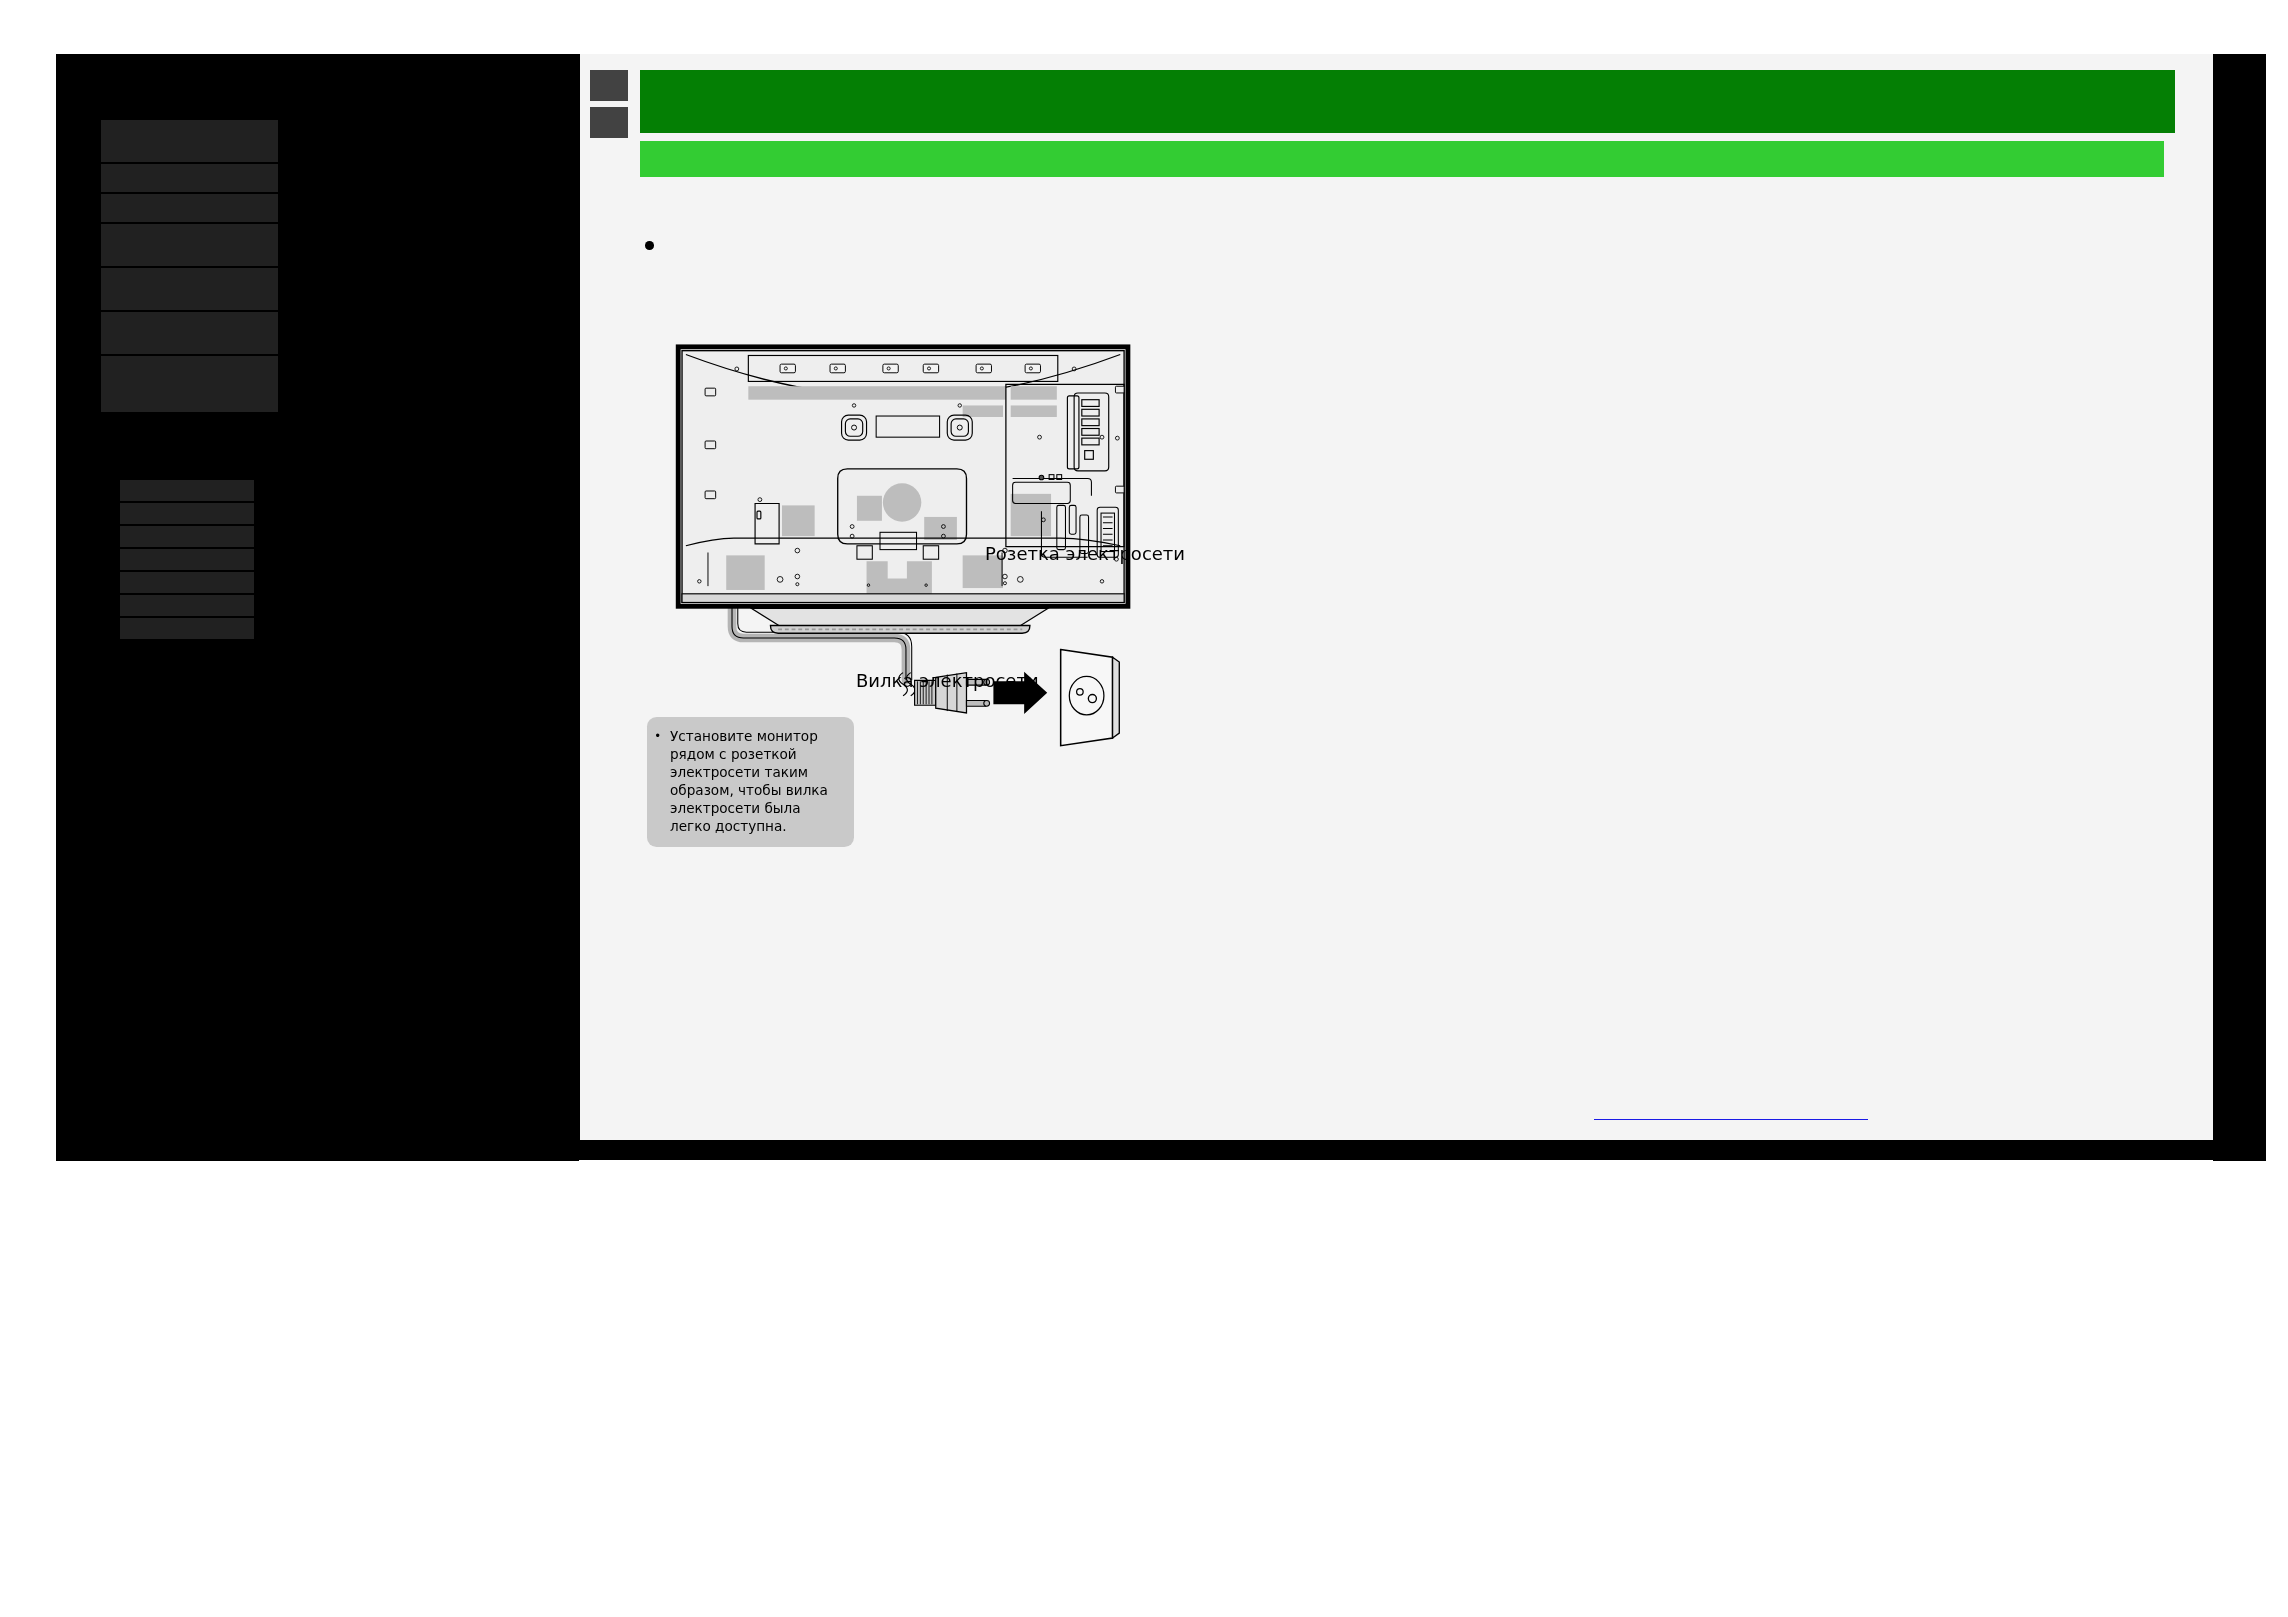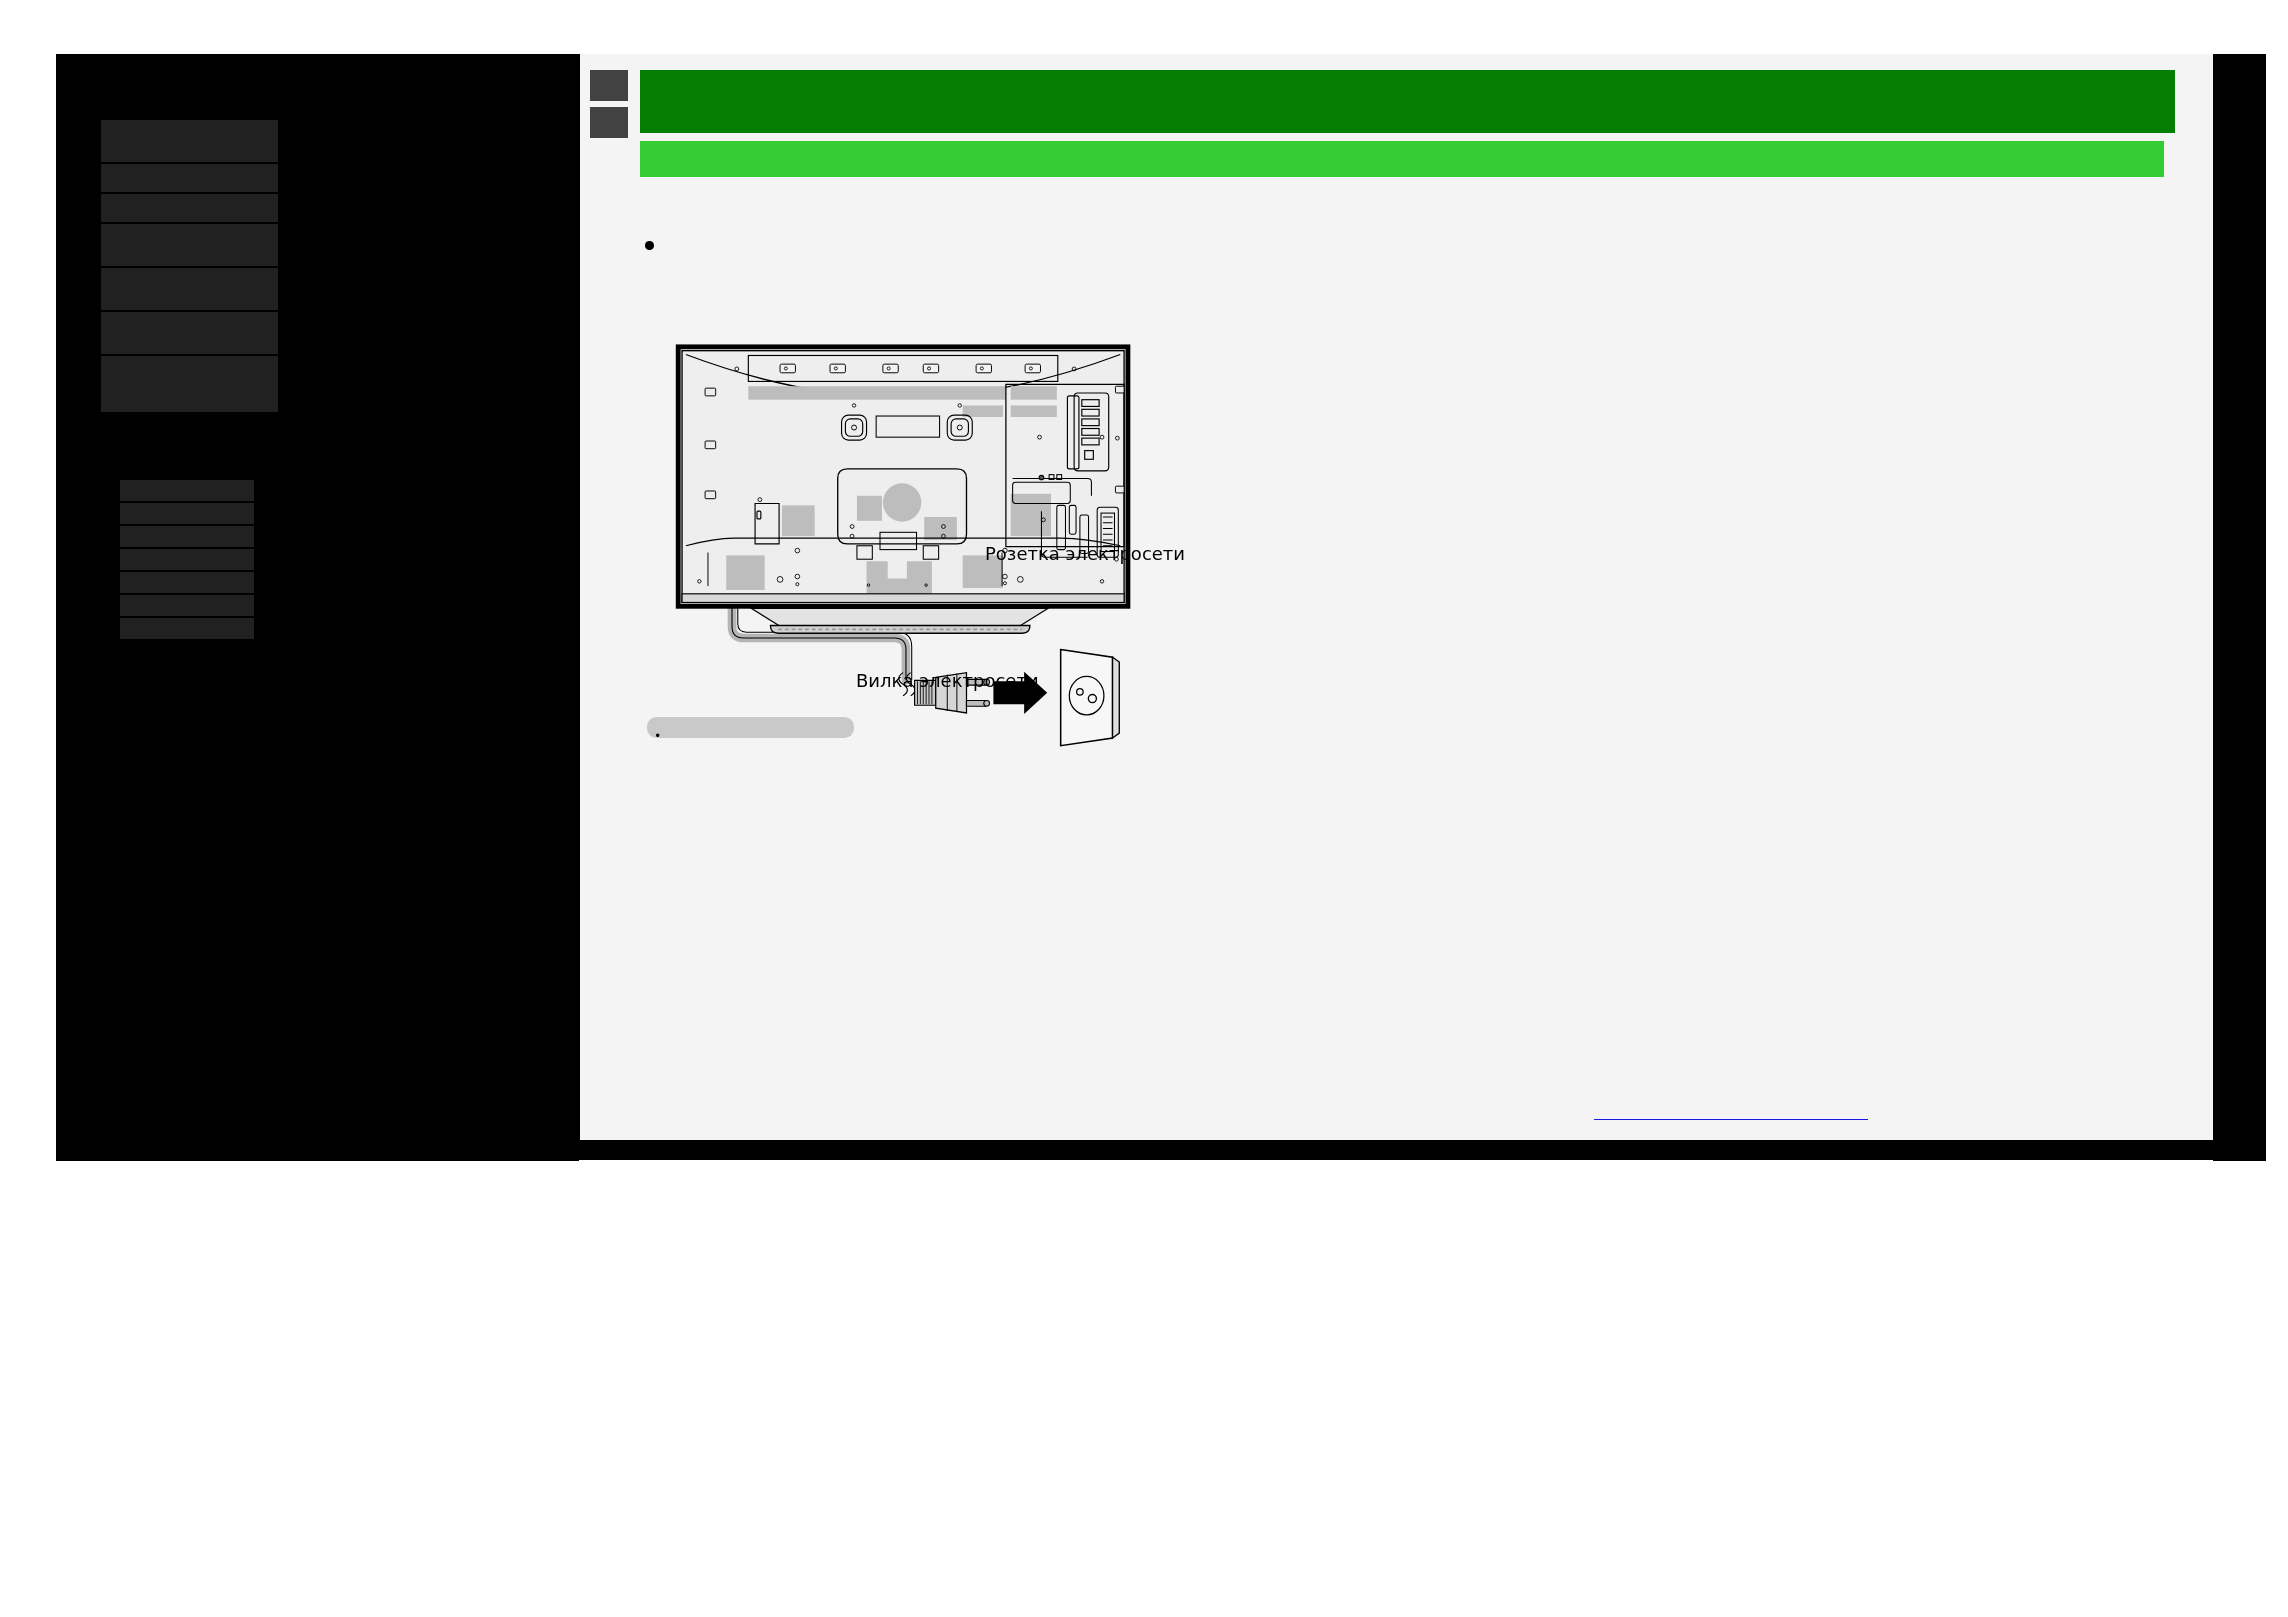--- a/index.html
+++ b/index.html
@@ -304,20 +304,21 @@
         </g>
       </svg>
 
       
       <div class="fig-label" id="label-socket">Розетка электросети</div>
       <div class="fig-label" id="label-plug">Вилка электросети</div>
 
       
       <div id="callout">
         <span class="c-bullet">•</span>
+        <p>Установите монитор рядом с розеткой электросети таким образом, чтобы вилка электросети была легко доступна.</p>
       </div>
     </div>
 
     <div id="bottom-link">
       <span></span>
     </div>
 
   </div>
 </div>
 

